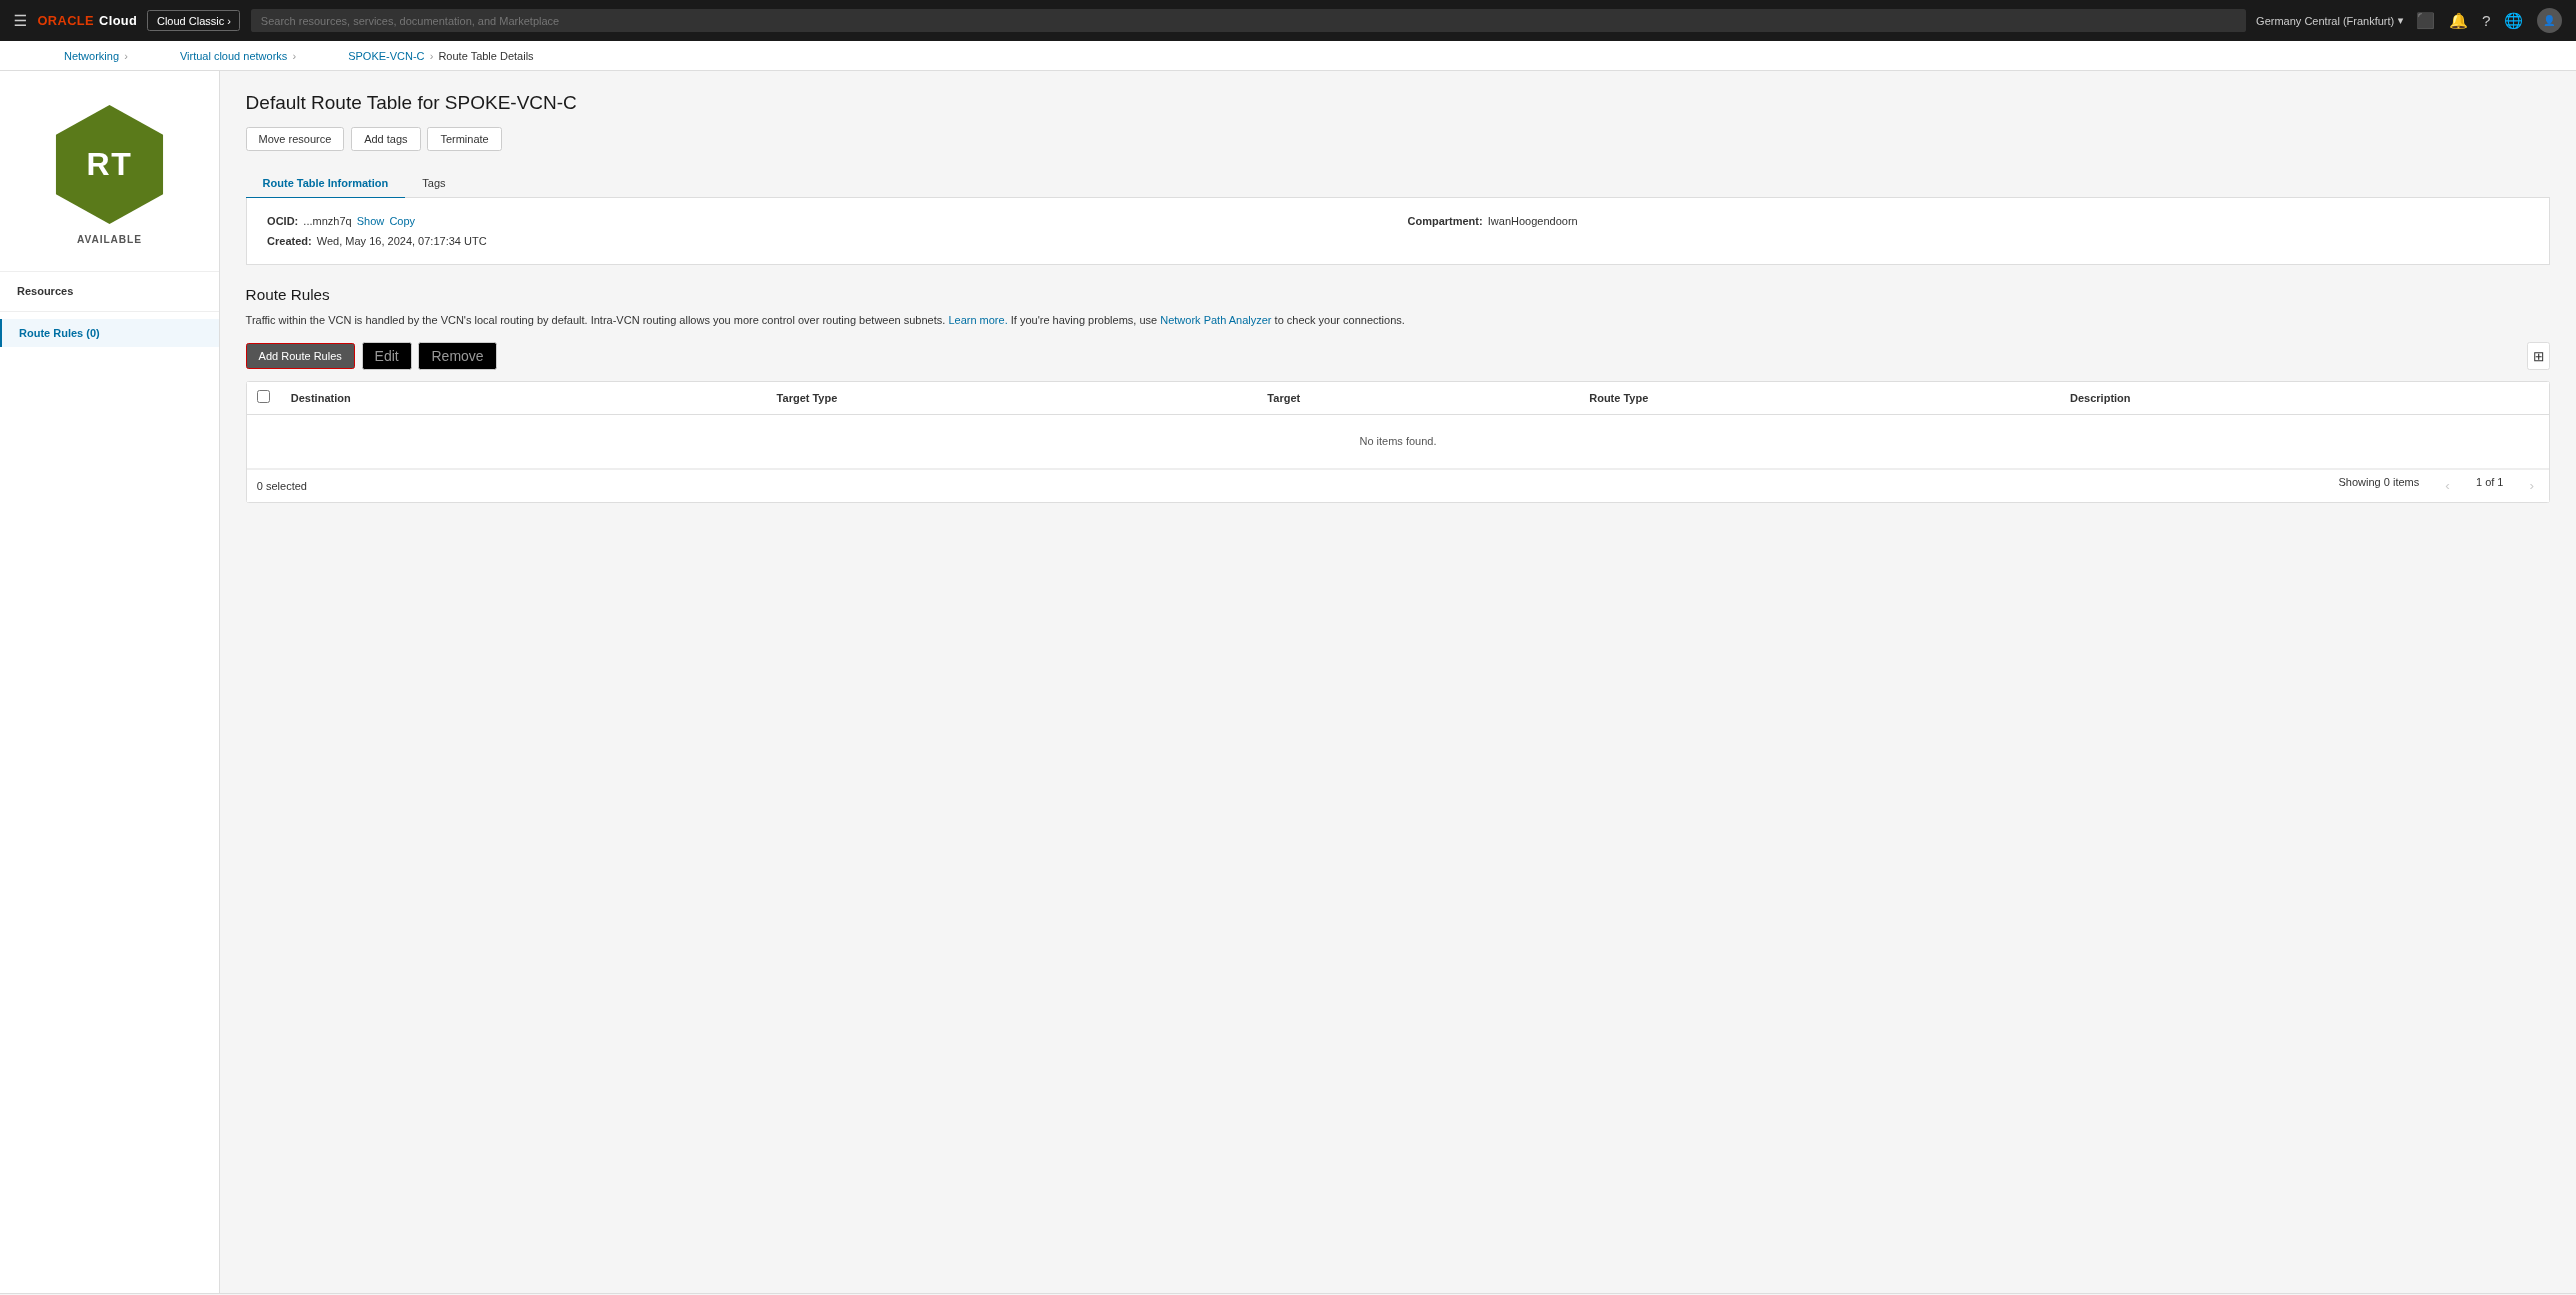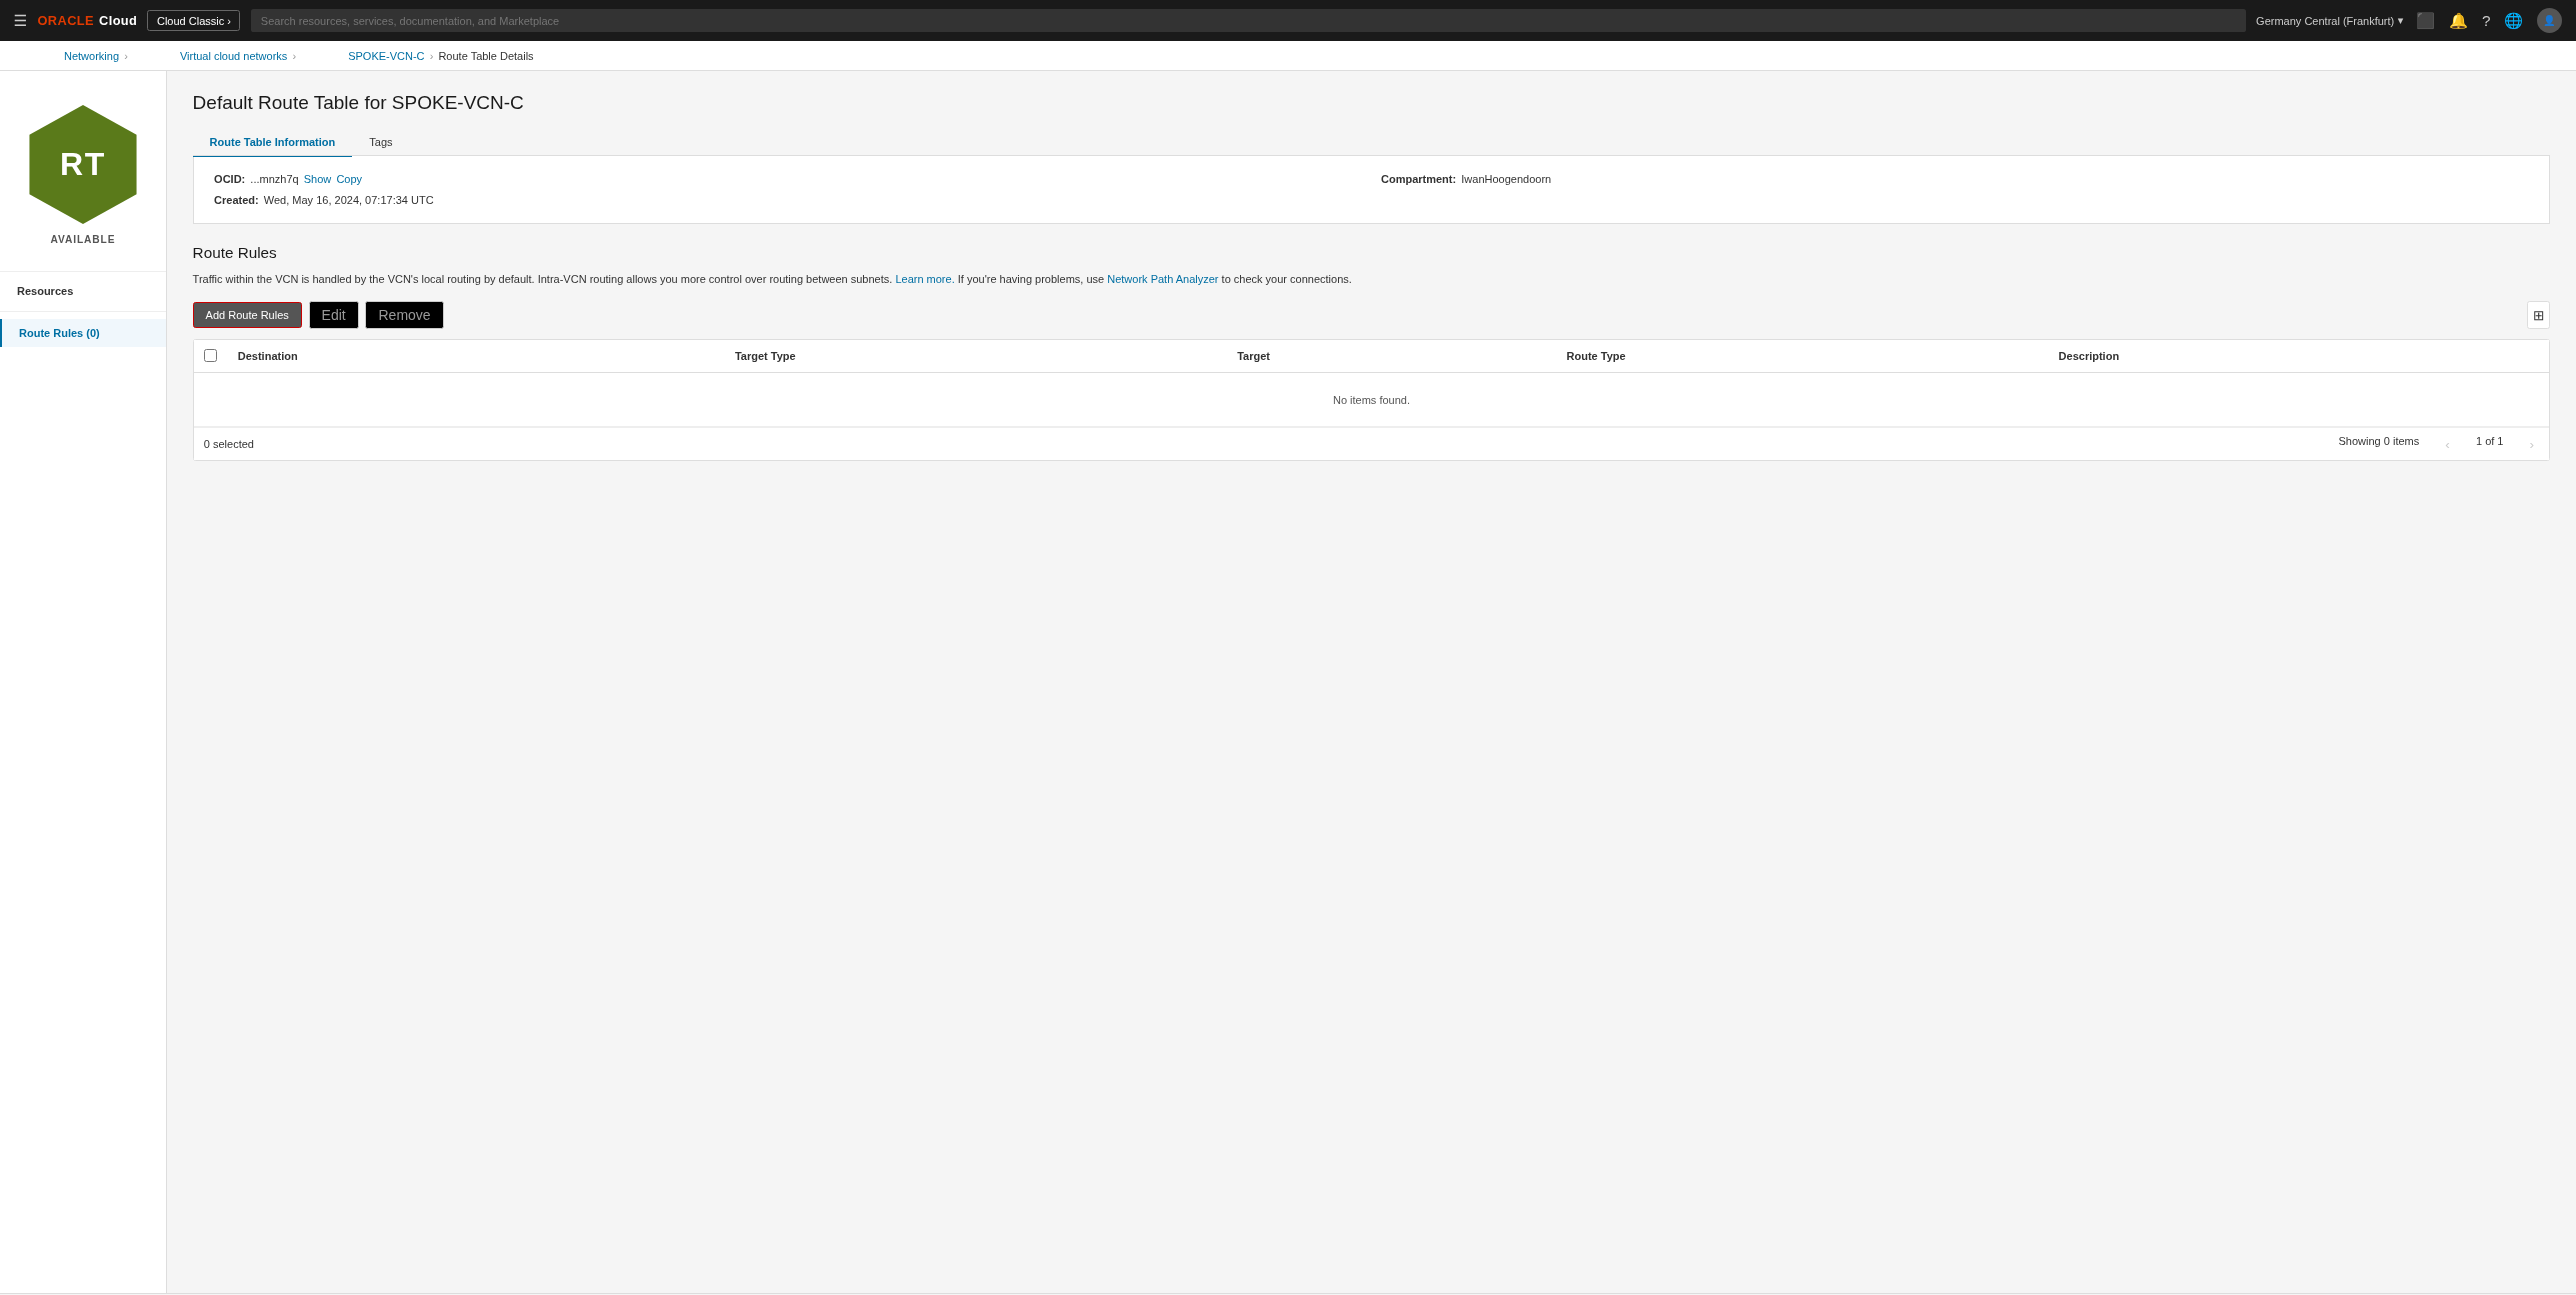--- a/index.html
+++ b/index.html
@@ -34,21 +34,21 @@
     }
     .breadcrumb a { color: #006fa3; text-decoration: none; padding-left: 47px; }
     .breadcrumb .sep { color: #999; }
     .breadcrumb .current { color: #333; }
 
     
     .main-layout { display: flex; min-height: calc(100vh - 41px - 32px); }
 
     
     .sidebar {
-      width: 167px; background: #fff; border-right: 0.9px solid #ddd;
+      width: 220px; background: #fff; border-right: 0.9px solid #ddd;
       padding: 17px 0; flex-shrink: 0;
     }
     .sidebar-icon-area { display: flex; flex-direction: column; align-items: center; padding: 17px; }
     .hexagon {
       width: 119px; height: 119px; background: #5a7a1a;
       clip-path: polygon(50% 0%, 95% 25%, 95% 75%, 50% 100%, 5% 75%, 5% 25%);
       display: flex; align-items: center; justify-content: center;
       color: #fff; font-size: 32px; font-weight: 700; letter-spacing: 1.7px;
     }
     .status-label { margin-top: 10.2px; font-size: 10.2px; color: #555; font-weight: 600; letter-spacing: 0.9px; }
@@ -189,20 +189,25 @@
     <div class="sidebar-section-title">Resources</div>
     <hr class="sidebar-divider">
     <div class="sidebar-nav-item active">
       <span>Route Rules (0)</span>
     </div>
   </aside>
 
   <main class="content">
     <h1 class="page-title">Default Route Table for SPOKE-VCN-C</h1>
 
+    <div class="action-buttons">
+      <button class="btn">Move resource</button>
+      <button class="btn">Add tags</button>
+      <button class="btn">Terminate</button>
+    </div>
 
     <div class="tabs">
       <div class="tab active">Route Table Information</div>
       <div class="tab">Tags</div>
     </div>
 
     <div class="info-panel">
       <div class="info-grid">
         <div>
           <div class="info-row">

